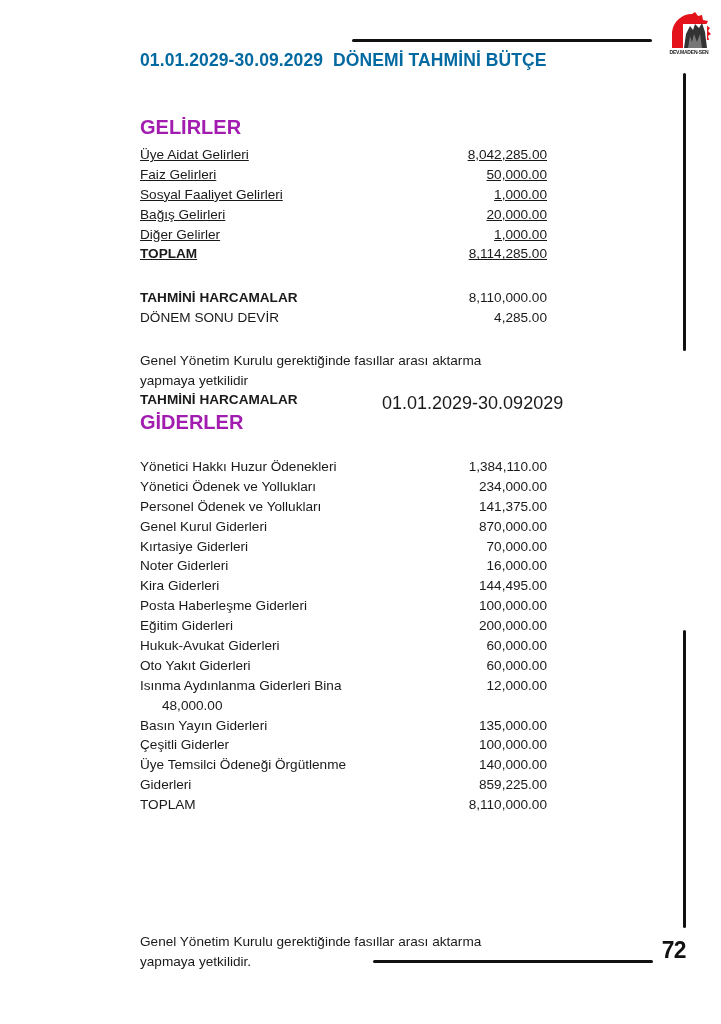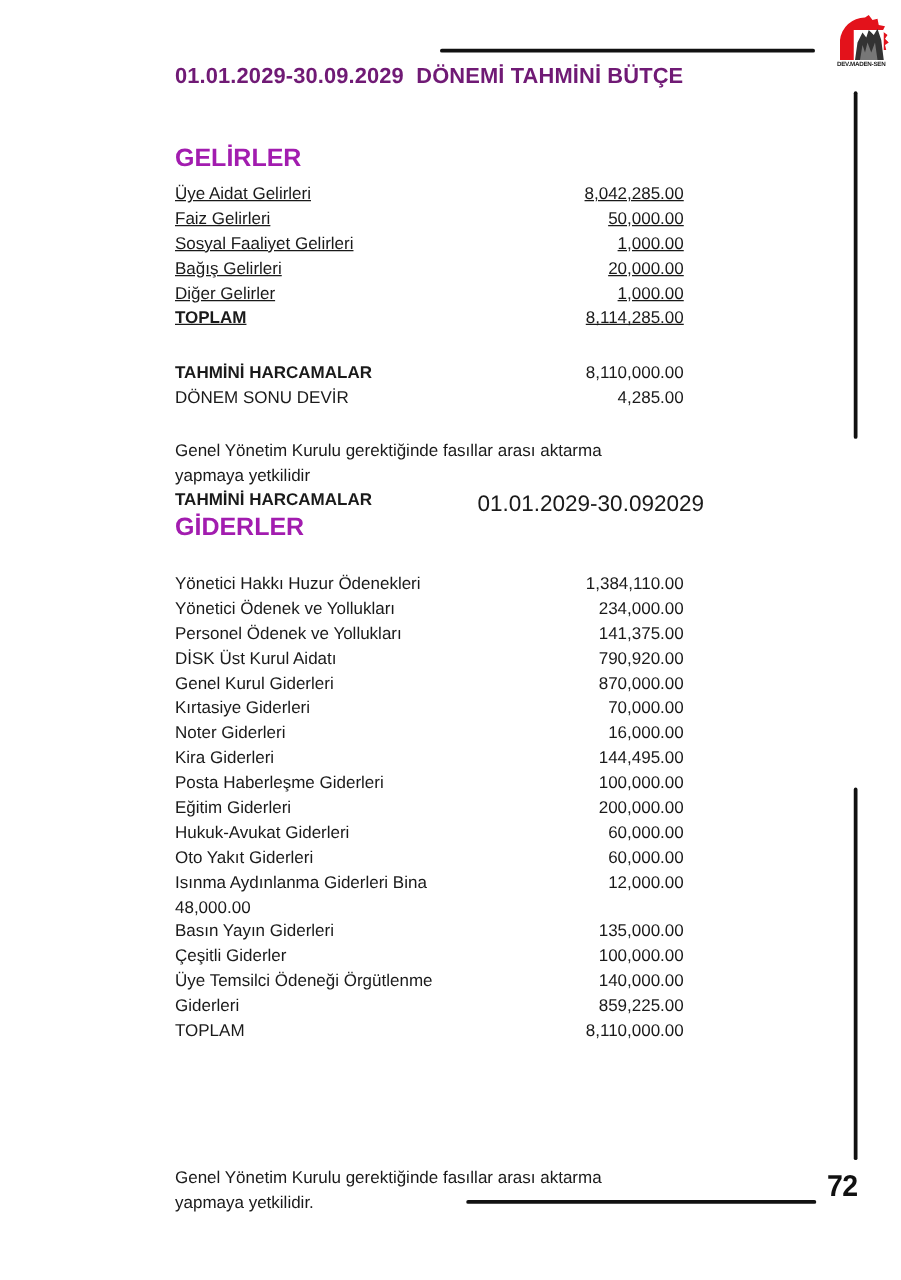--- a/index.html
+++ b/index.html
@@ -4,31 +4,31 @@
   <style>
     html, body { margin: 0; padding: 0; background: #ffffff; }
     body {
       width: 721px; height: 1024px; position: relative; overflow: hidden;
       font-family: "Liberation Sans", "DejaVu Sans", sans-serif;
       color: #1a1a1a;
     }
     .abs { position: absolute; }
     .title {
       left: 140px; top: 50px; font-size: 17.5px; font-weight: bold; letter-spacing: 0.1px;
-      white-space: pre; color: #701a75;
+      white-space: pre; color: #0369a1;
     }
     .hline { height: 3px; background: #111; border-radius: 2px; }
     .vline { width: 3px; background: #111; border-radius: 2px; }
     .logo { left: 664px; top: 12px; width: 50px; height: 46px; }
     .logo-text { position: absolute; left: 0; top: 37px; width: 50px; text-align: center; font-size: 5px; font-weight: bold; color: #222; letter-spacing: -0.2px; }
     .red-heading { color: #a21caf; font-weight: bold; font-size: 20px; left: 140px; }
     .rows { left: 140px; width: 407px; }
     .row { display: flex; justify-content: space-between; height: 19.9px; line-height: 19.9px; font-size: 13.6px; }
     .row .lbl { white-space: nowrap; }
-    .row .val { text-align: left; white-space: nowrap; }
+    .row .val { text-align: left; white-space: nowrap; margin-left: 22px; }
     .bold { font-weight: bold; }
     .note { left: 140px; font-size: 13.6px; line-height: 20px; }
     .pagenum { left: 661px; top: 936px; font-size: 24px; font-weight: bold; color: #111; letter-spacing: -0.5px; transform: scaleX(0.95); }
   </style>
 </head>
 <body>
 
 <div class="abs hline" style="left:352px; top:39px; width:300px;"></div>
 <div class="abs vline" style="left:683px; top:73px; height:278px;"></div>
 <div class="abs vline" style="left:683px; top:630px; height:298px;"></div>
@@ -102,24 +102,20 @@
     </div>
   <div class="row">
       <span class="lbl">Yönetici Ödenek ve Yollukları</span>
       <span class="val">234,000.00</span>
     </div>
   <div class="row">
       <span class="lbl">Personel Ödenek ve Yollukları</span>
       <span class="val">141,375.00</span>
     </div>
   <div class="row">
-      <span class="lbl">DİSK Üst Kurul Aidatı</span>
-      <span class="val">790,920.00</span>
-    </div>
-  <div class="row">
       <span class="lbl">Genel Kurul Giderleri</span>
       <span class="val">870,000.00</span>
     </div>
   <div class="row">
       <span class="lbl">Kırtasiye Giderleri</span>
       <span class="val">70,000.00</span>
     </div>
   <div class="row">
       <span class="lbl">Noter Giderleri</span>
       <span class="val">16,000.00</span>

